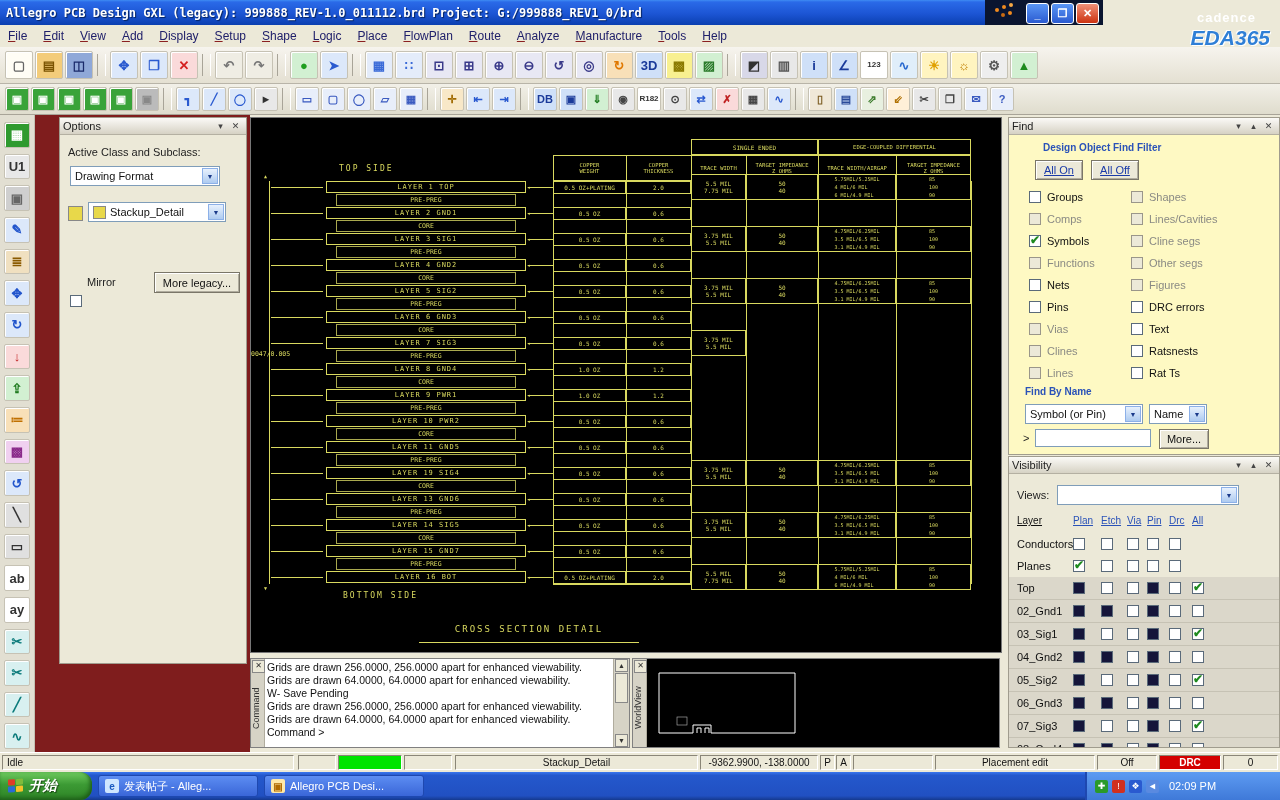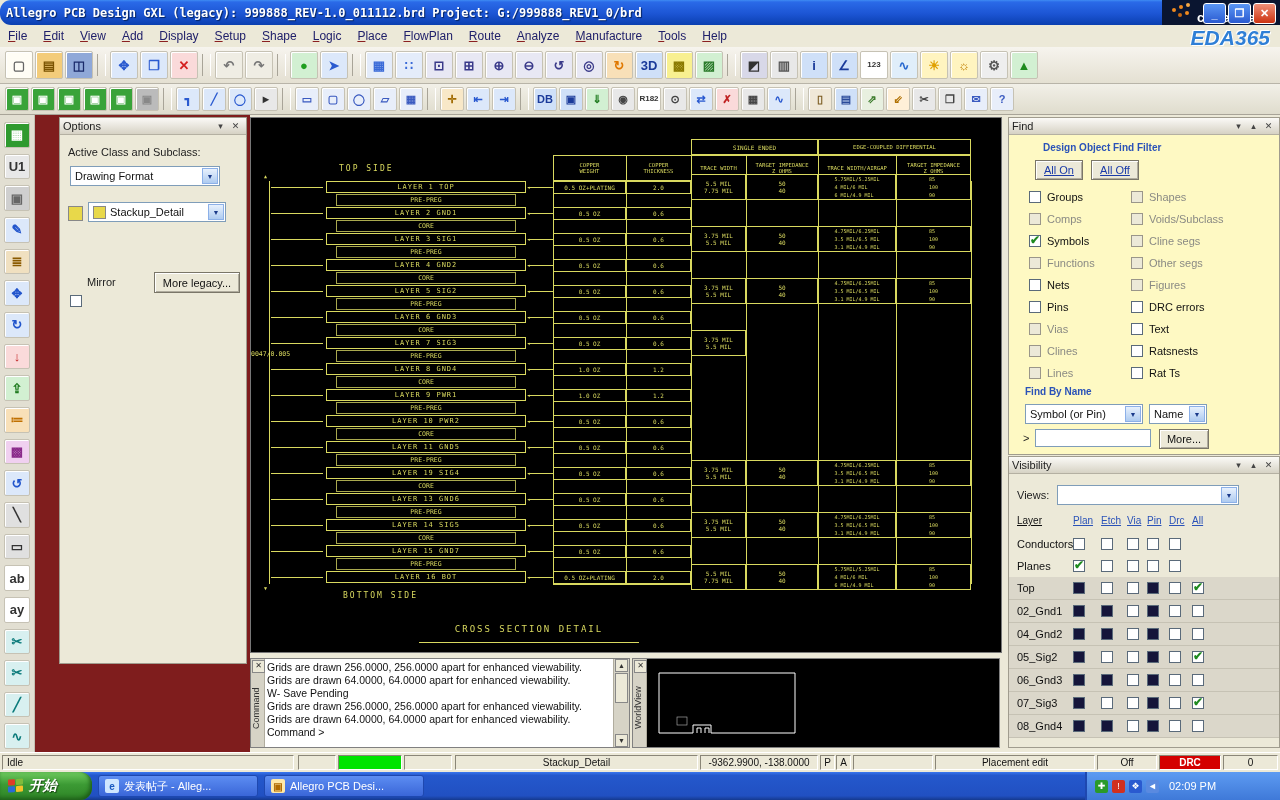--- a/index.html
+++ b/index.html
@@ -1,23 +1,23 @@
 <!DOCTYPE html>
 <html><head>
 <meta charset="utf-8">
 <style>
   html,body{margin:0;padding:0;}
   body{font-family:"Liberation Sans",sans-serif;background:#555;}
   .screen{position:relative;width:1280px;height:800px;background:#ece9d8;overflow:hidden;}
   .abs{position:absolute;}
 
   
-  .titlebar{position:absolute;left:0;top:0;width:1280px;height:25px;
+  .titlebar{position:absolute;left:0;top:0;width:1103px;height:25px;
     background:linear-gradient(180deg,#3f8cf3 0%,#2a6ae8 8%,#1c55d4 55%,#0b3fb0 100%);
-    display:flex;align-items:center;color:#fff;border-radius:11px;}
+    display:flex;align-items:center;color:#fff;}
   .titletext{font-family:"DejaVu Sans Mono",monospace;font-weight:bold;font-size:12px;padding-left:6px;
     text-shadow:1px 1px 1px #04225e;white-space:nowrap;}
   .brandbg{position:absolute;right:0;top:0;width:118px;height:25px;background:#0a1530;}
   .branddots{position:absolute;right:104px;top:8px;width:4px;height:4px;border-radius:50%;background:#f08a1e;
     box-shadow:7px -3px 0 #f08a1e,14px -5px 0 #f6a845,6px 5px 0 #c96a12,13px 3px 0 #f08a1e;}
   .brand-cadence{position:absolute;right:24px;top:10px;color:#fff;font-size:13px;font-weight:bold;letter-spacing:1px;z-index:5;}
   .brand-eda{position:absolute;right:10px;top:26px;color:#2f7fd6;font-size:21px;font-weight:bold;font-style:italic;
     text-shadow:1px 1px 0 #fff,-1px -1px 0 #fff;z-index:5;}
   .winbtns{position:absolute;right:4px;top:3px;display:flex;gap:2px;z-index:6;}
   .winbtn{width:21px;height:19px;border-radius:3px;border:1px solid #fff;display:flex;align-items:center;justify-content:center;
@@ -741,21 +741,21 @@
           <span>Lines</span>
         </div>
       </div>
     <div class="abs" style="left:122px;top:68px;" id="findcol-right">
         <div class="find-row dis">
           <span class="cb dis"></span>
           <span>Shapes</span>
         </div>
         <div class="find-row dis">
           <span class="cb dis"></span>
-          <span>Voids/Subclass</span>
+          <span>Lines/Cavities</span>
         </div>
         <div class="find-row dis">
           <span class="cb dis"></span>
           <span>Cline segs</span>
         </div>
         <div class="find-row dis">
           <span class="cb dis"></span>
           <span>Other segs</span>
         </div>
         <div class="find-row dis">
@@ -841,20 +841,29 @@
           <span class="cb checked" style="position: absolute; left: 183px; top: 5px;"></span>
         </div>
         <div class="vrow band">
           <span class="vname">02_Gnd1</span>
           <span class="cb filled" style="position: absolute; left: 64px; top: 5px;"></span>
           <span class="cb filled" style="position: absolute; left: 92px; top: 5px;"></span>
           <span class="cb" style="position: absolute; left: 118px; top: 5px;"></span>
           <span class="cb filled" style="position: absolute; left: 138px; top: 5px;"></span>
           <span class="cb" style="position: absolute; left: 160px; top: 5px;"></span>
           <span class="cb" style="position: absolute; left: 183px; top: 5px;"></span>
+        </div>
+        <div class="vrow band">
+          <span class="vname">03_Sig1</span>
+          <span class="cb filled" style="position: absolute; left: 64px; top: 5px;"></span>
+          <span class="cb" style="position: absolute; left: 92px; top: 5px;"></span>
+          <span class="cb" style="position: absolute; left: 118px; top: 5px;"></span>
+          <span class="cb filled" style="position: absolute; left: 138px; top: 5px;"></span>
+          <span class="cb" style="position: absolute; left: 160px; top: 5px;"></span>
+          <span class="cb checked" style="position: absolute; left: 183px; top: 5px;"></span>
         </div>
         <div class="vrow band">
           <span class="vname">04_Gnd2</span>
           <span class="cb filled" style="position: absolute; left: 64px; top: 5px;"></span>
           <span class="cb filled" style="position: absolute; left: 92px; top: 5px;"></span>
           <span class="cb" style="position: absolute; left: 118px; top: 5px;"></span>
           <span class="cb filled" style="position: absolute; left: 138px; top: 5px;"></span>
           <span class="cb" style="position: absolute; left: 160px; top: 5px;"></span>
           <span class="cb" style="position: absolute; left: 183px; top: 5px;"></span>
         </div>

